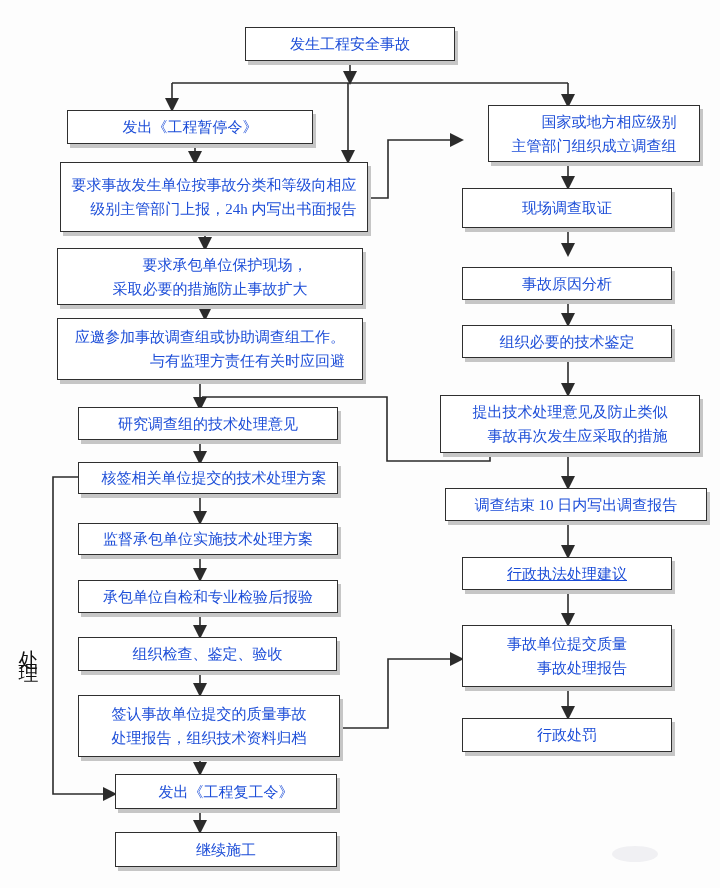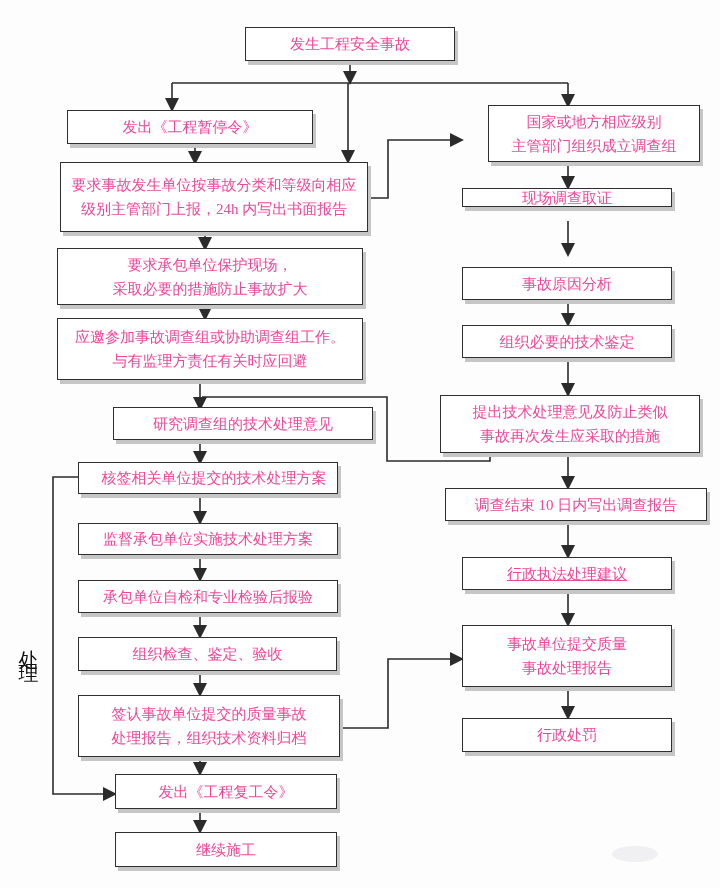--- a/index.html
+++ b/index.html
@@ -1,21 +1,21 @@
 <!DOCTYPE html>
 <html><head>
 <meta charset="utf-8">
 <style>
   html,body{margin:0;padding:0;background:#fdfdfd;}
   #stage{position:relative;width:720px;height:888px;background:#fdfdfd;overflow:hidden;
          font-family:"Liberation Serif","DejaVu Serif",serif;}
   .node{position:absolute;box-sizing:border-box;background:#ffffff;
         border:1.5px solid #2f2f2f;box-shadow:3px 4px 0 #c6c6c6;
-        display:flex;align-items:center;justify-content:center;text-align:center;
-        font-size:15px;line-height:1.6;color:#ec4899;white-space:pre-line;
+        display:flex;align-items:center;justify-content:center;text-align:right;
+        font-size:15px;line-height:1.6;color:#1d4ed8;white-space:pre-line;
         padding:2px 6px;}
   #connectors{position:absolute;left:0;top:0;width:720px;height:888px;}
   .side-label{position:absolute;left:16px;top:634px;width:28px;height:90px;
         writing-mode:vertical-lr;letter-spacing:14px;font-size:20px;color:#111;}
   .watermark{position:absolute;left:612px;top:846px;width:46px;height:16px;
         border-radius:50%;background:#f0f0f3;}
 </style>
 </head>
 <body>
 
@@ -70,41 +70,41 @@
 
   <div class="node" style="left:60px;top:162px;width:308px;height:70px;">要求事故发生单位按事故分类和等级向相应
 级别主管部门上报，24h 内写出书面报告</div>
 
   <div class="node" style="left:57px;top:248px;width:306px;height:57px;">要求承包单位保护现场，
 采取必要的措施防止事故扩大</div>
 
   <div class="node" style="left:57px;top:318px;width:306px;height:62px;">应邀参加事故调查组或协助调查组工作。
 与有监理方责任有关时应回避</div>
 
-  <div class="node" style="left:78px;top:407px;width:260px;height:33px;margin-left:35px;">研究调查组的技术处理意见</div>
+  <div class="node" style="left:78px;top:407px;width:260px;height:33px;">研究调查组的技术处理意见</div>
 
   <div class="node" style="left:78px;top:462px;width:260px;height:32px;padding-left:18px;">核签相关单位提交的技术处理方案</div>
 
   <div class="node" style="left:78px;top:523px;width:260px;height:32px;">监督承包单位实施技术处理方案</div>
 
   <div class="node" style="left:78px;top:580px;width:260px;height:33px;">承包单位自检和专业检验后报验</div>
 
   <div class="node" style="left:78px;top:637px;width:259px;height:34px;">组织检查、鉴定、验收</div>
 
   <div class="node" style="left:78px;top:695px;width:262px;height:62px;">签认事故单位提交的质量事故
 处理报告，组织技术资料归档</div>
 
   <div class="node" style="left:115px;top:774px;width:222px;height:35px;">发出《工程复工令》</div>
 
   <div class="node" style="left:115px;top:832px;width:222px;height:35px;">继续施工</div>
 
   <div class="node" style="left:488px;top:105px;width:212px;height:57px;">国家或地方相应级别
 主管部门组织成立调查组</div>
 
-  <div class="node" style="left:462px;top:188px;width:210px;height:19px;">现场调查取证</div>
+  <div class="node" style="left:462px;top:188px;width:210px;height:40px;">现场调查取证</div>
 
   <div class="node" style="left:462px;top:255px;width:210px;height:33px;margin-top:12px;">事故原因分析</div>
 
   <div class="node" style="left:462px;top:325px;width:210px;height:33px;">组织必要的技术鉴定</div>
 
   <div class="node" style="left:440px;top:395px;width:260px;height:58px;">提出技术处理意见及防止类似
 事故再次发生应采取的措施</div>
 
   <div class="node" style="left:445px;top:488px;width:262px;height:33px;">调查结束 10 日内写出调查报告</div>
 

